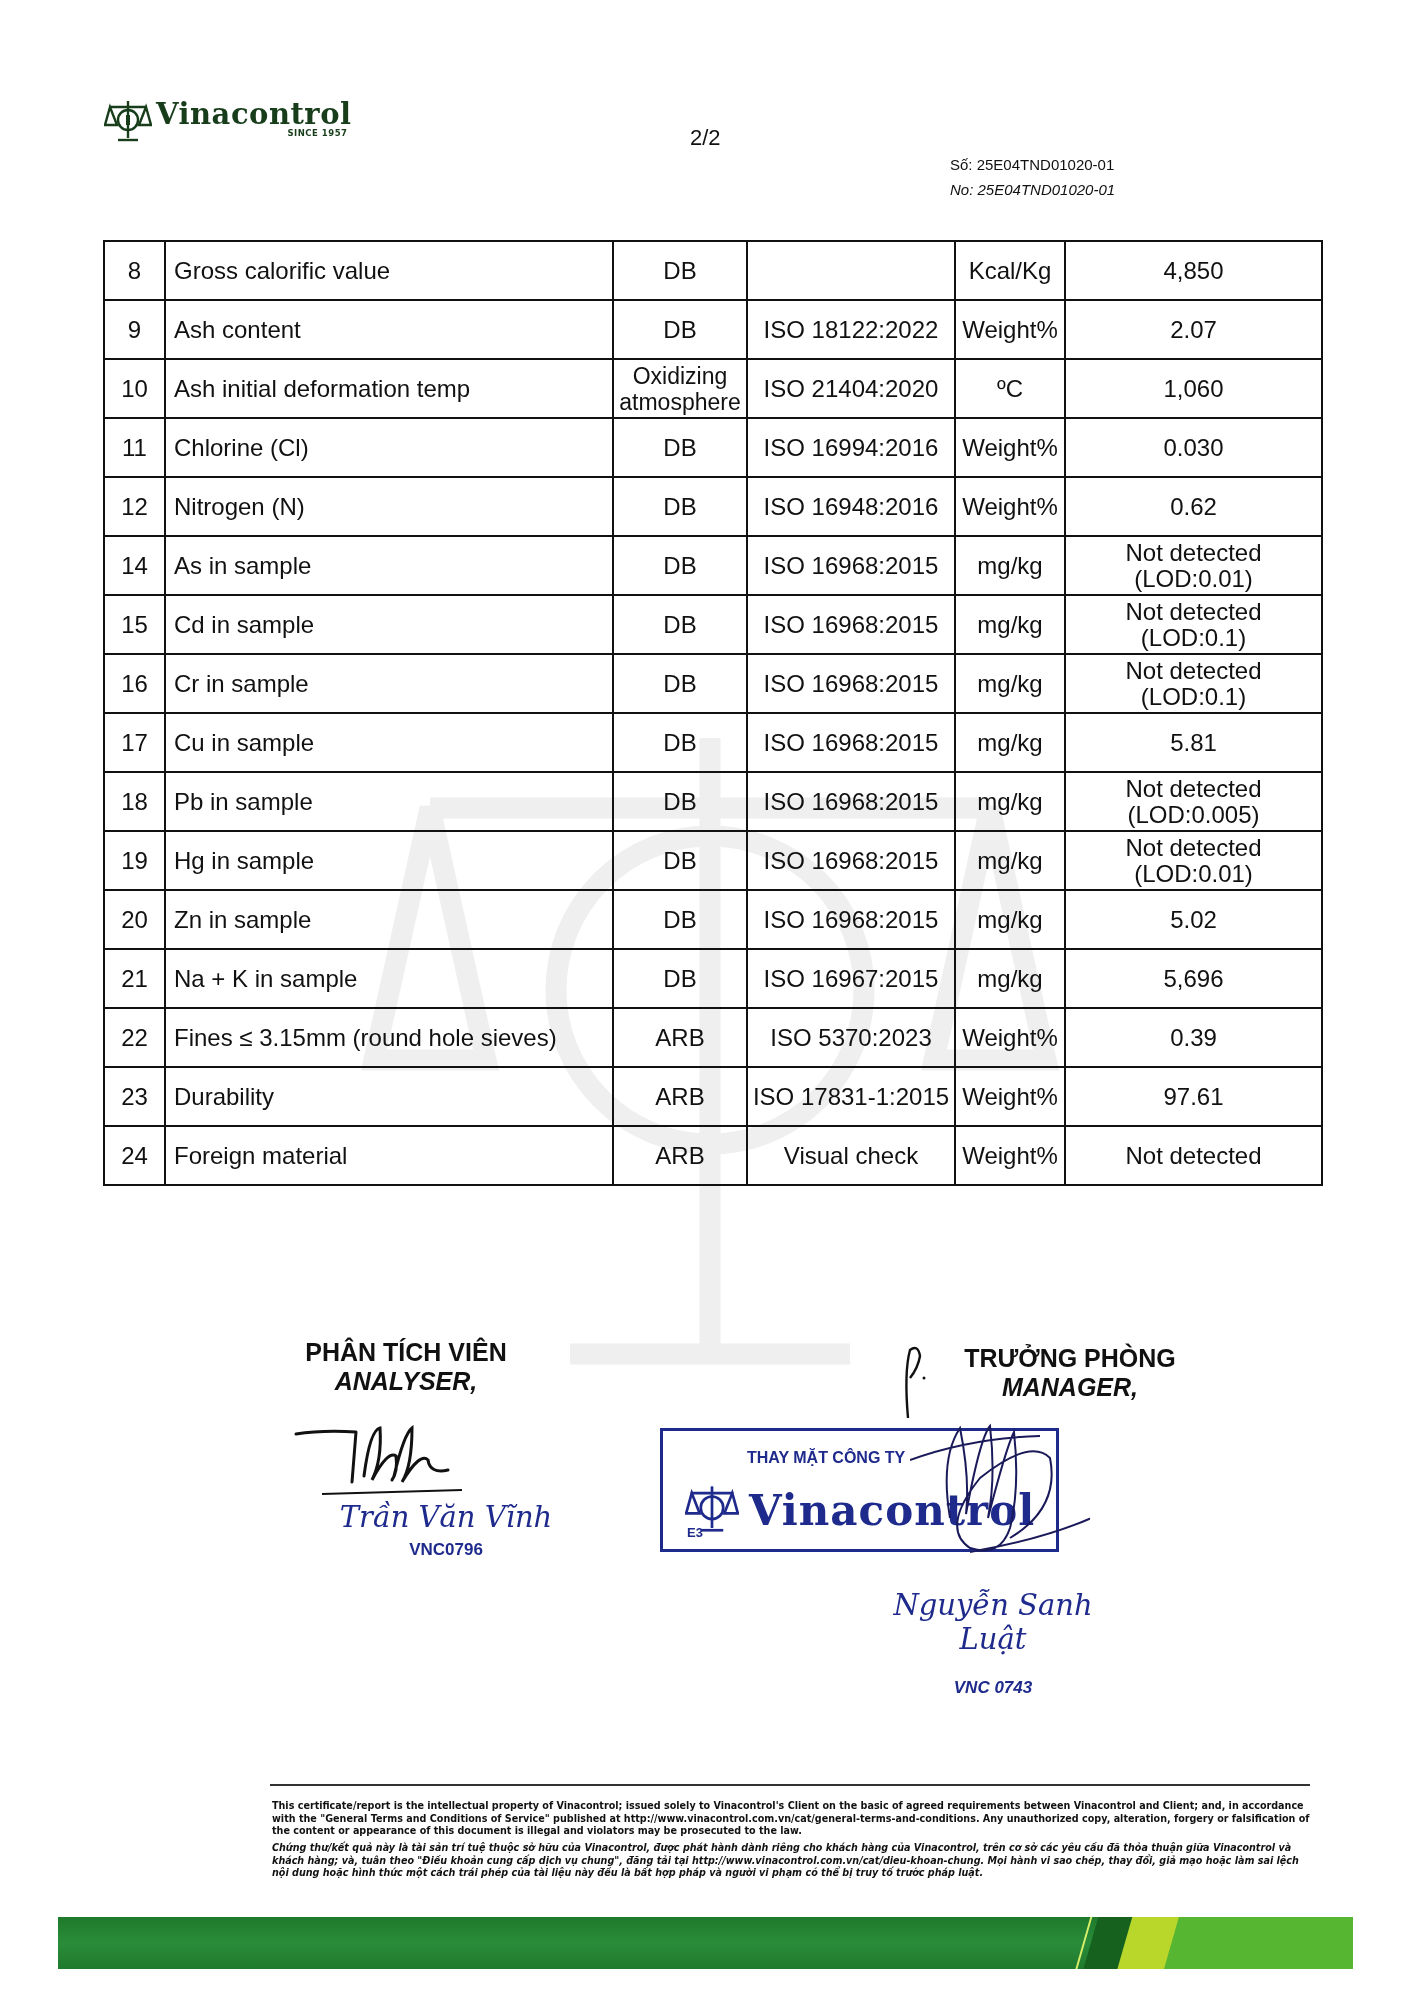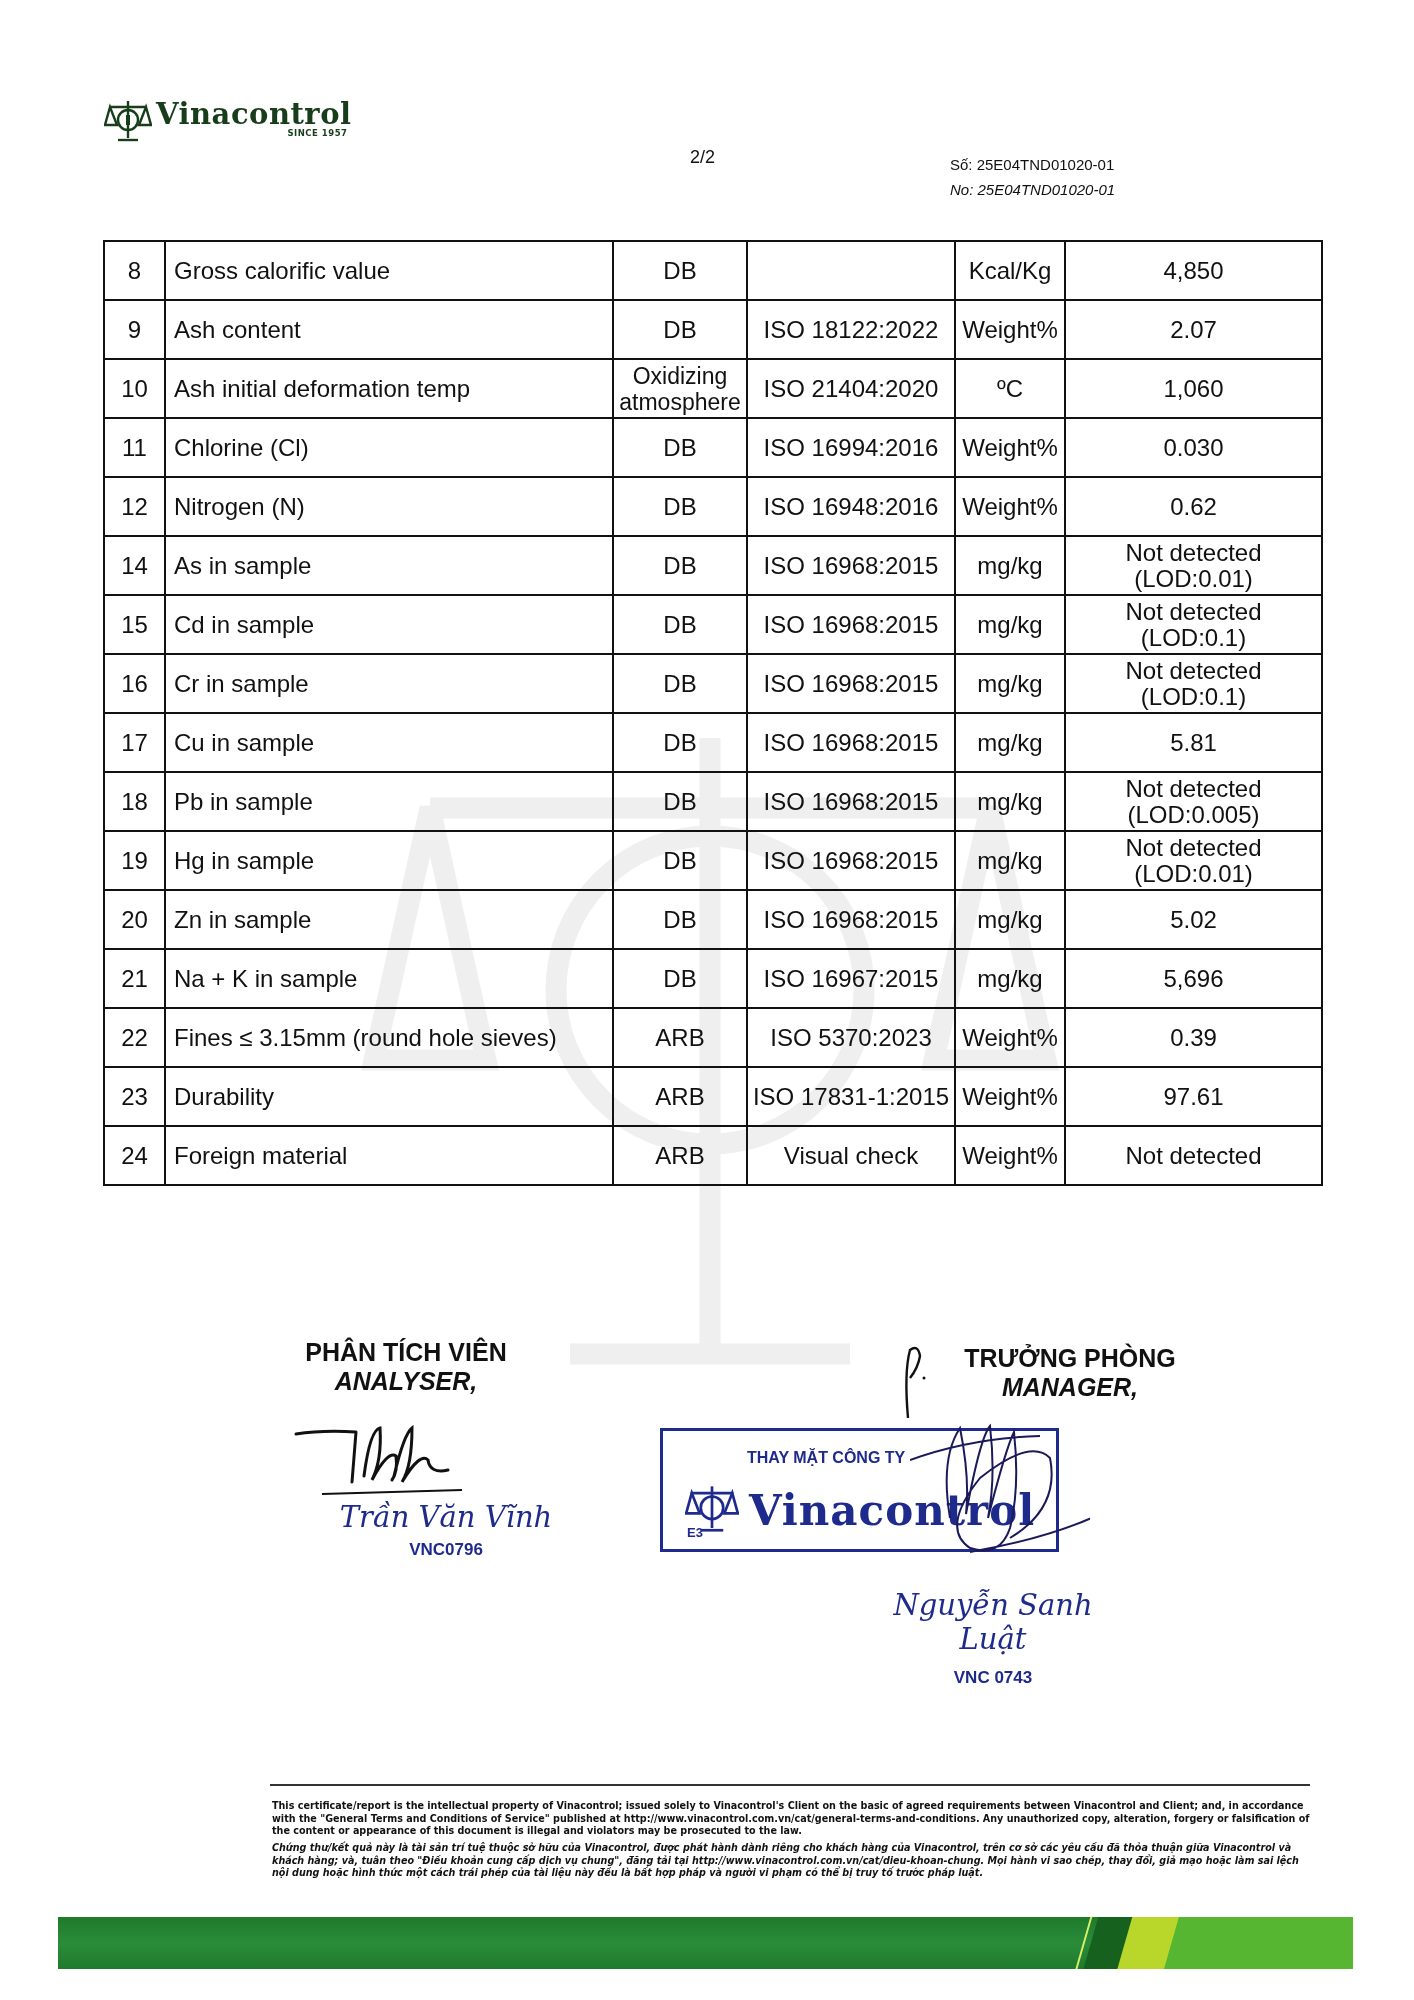--- a/index.html
+++ b/index.html
@@ -7,21 +7,21 @@
          font-family: "Liberation Sans", sans-serif; color: #111; }
 
   .watermark { position: absolute; left: 360px; top: 690px; width: 700px; height: 740px; opacity: 0.09; pointer-events: none; }
 
   
   .logo { position: absolute; left: 104px; top: 98px; display: flex; align-items: flex-start; }
   .logo svg { width: 48px; height: 48px; }
   .logo-text { margin-left: 4px; display: flex; flex-direction: column; align-items: flex-end; }
   .logo-name { font-family: "DejaVu Serif", serif; font-weight: 900; font-size: 29px; color: #173d1a; letter-spacing: 0.5px; line-height: 32px; }
   .logo-since { font-family: "DejaVu Sans", sans-serif; font-weight: bold; font-size: 8.5px; color: #173d1a; letter-spacing: 0.5px; margin-top: -2px; margin-right: 4px; }
-  .page-no { position: absolute; left: 690px; top: 125px; font-size: 18px; margin-top: 22px; }
+  .page-no { position: absolute; left: 690px; top: 125px; font-size: 22px; }
   .doc-no { position: absolute; left: 950px; top: 152px; font-size: 15px; line-height: 25px; }
   .doc-no .no-en { font-style: italic; }
 
   
   table.results { position: absolute; left: 103px; top: 240px; width: 1220px; border-collapse: collapse; }
   table.results td { border: 2px solid #111; font-size: 24px; height: 57px; padding: 0 8px; text-align: center; line-height: 26px; vertical-align: middle; }
   table.results td.c-no { width: 59px; padding: 0; }
   table.results td.c-item { width: 430px; text-align: left; }
   table.results td.c-basis { width: 128px; padding: 0 2px; }
   table.results td.c-method { width: 202px; padding: 0 2px; white-space: nowrap; }
@@ -463,21 +463,21 @@
     </svg>
     <span class="stamp-name">Vinacontrol</span>
   </div>
   <div class="stamp-code">E3</div>
 </div>
 <svg class="scribble" style="left:910px; top:1418px; width:180px; height:150px;" viewBox="0 0 180 150">
   <path d="M0 42 Q60 20 130 18 M40 100 Q30 40 50 10 Q60 60 56 96 Q70 20 80 8 Q86 60 78 100 Q96 30 104 14 Q110 70 100 110 Q90 140 60 130 Q30 110 70 60 Q120 20 140 40 Q150 90 100 120 M60 134 Q140 120 190 96" fill="none" stroke="#1a1a5a" stroke-width="2"></path>
 </svg>
 <div class="sig-block" style="left:858px; top:1588px; width:270px;">
   <div class="sig-name">Nguyễn Sanh Luật</div>
-  <div class="sig-code" style="margin-top:12px;">VNC 0743</div>
+  <div class="sig-code" style="margin-top:22px;font-style:italic;">VNC 0743</div>
 </div>
 
 <div class="footer-rule"></div>
 <div class="disclaimer en">This certificate/report is the intellectual property of Vinacontrol; issued solely to Vinacontrol's Client on the basic of agreed requirements between Vinacontrol and Client; and, in accordance with the "General Terms and Conditions of Service" published at http://www.vinacontrol.com.vn/cat/general-terms-and-conditions. Any unauthorized copy, alteration, forgery or falsification of the content or appearance of this document is illegal and violators may be prosecuted to the law.</div>
 <div class="disclaimer vi">Chứng thư/kết quả này là tài sản trí tuệ thuộc sở hữu của Vinacontrol, được phát hành dành riêng cho khách hàng của Vinacontrol, trên cơ sở các yêu cầu đã thỏa thuận giữa Vinacontrol và khách hàng; và, tuân theo "Điều khoản cung cấp dịch vụ chung", đăng tải tại http://www.vinacontrol.com.vn/cat/dieu-khoan-chung. Mọi hành vi sao chép, thay đổi, giả mạo hoặc làm sai lệch nội dung hoặc hình thức một cách trái phép của tài liệu này đều là bất hợp pháp và người vi phạm có thể bị truy tố trước pháp luật.</div>
 
 <div class="green-band">
   <div class="band-line"></div>
   <div class="band-stripe1"></div>
   <div class="band-stripe2"></div>

